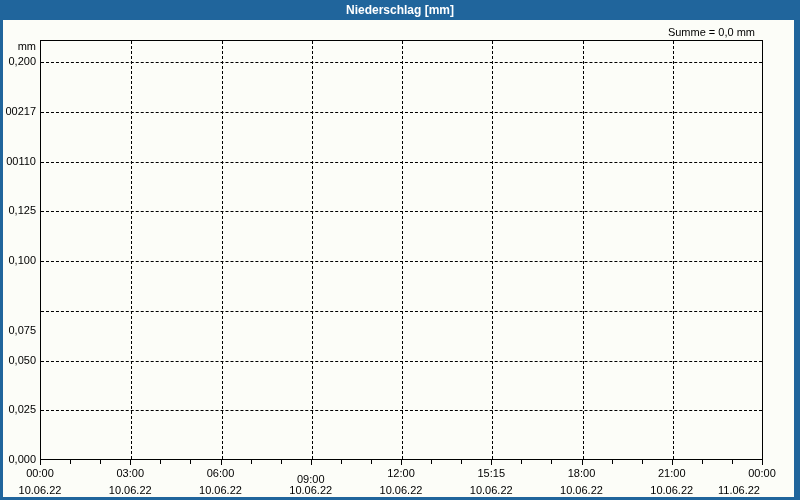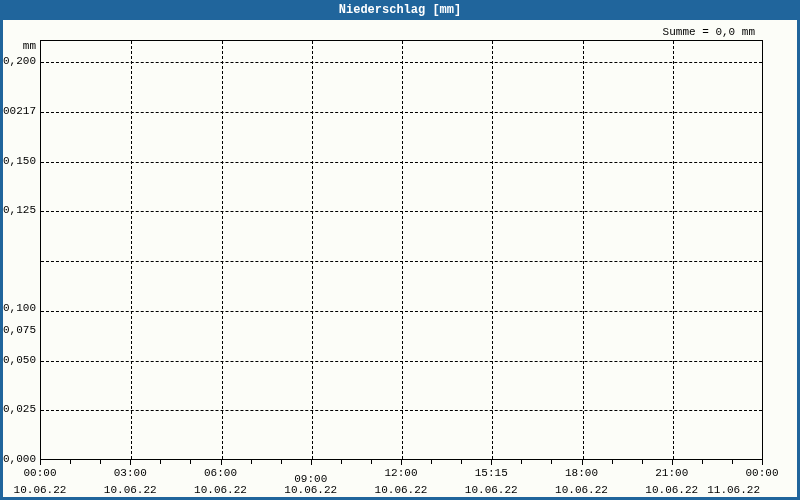--- a/index.html
+++ b/index.html
@@ -3,23 +3,23 @@
 <meta charset="utf-8">
 <style>
   html, body { margin: 0; padding: 0; background: #ffffff; }
   * { box-sizing: border-box; }
   .window {
     position: relative;
     width: 800px;
     height: 500px;
     background: #fcfdf8;
     border-left: 3px solid #20659c;
-    border-right: 3px solid #000000;
+    border-right: 6px solid #000000;
     border-bottom: 3px solid #20659c;
-    font-family: Liberation Mono, monospace;
+    font-family: Liberation Sans, sans-serif;
     color: #000000;
     overflow: hidden;
   }
   .titlebar {
     position: absolute;
     left: -3px; top: 0;
     width: 800px; height: 20px;
     background: #20659c;
     color: #ffffff;
     font-size: 12px;
@@ -103,23 +103,23 @@
         <div class="vgrid" style="left: 180.5px;"></div>
         <div class="vgrid" style="left: 270.75px;"></div>
         <div class="vgrid" style="left: 361px;"></div>
         <div class="vgrid" style="left: 451.25px;"></div>
         <div class="vgrid" style="left: 541.5px;"></div>
         <div class="vgrid" style="left: 631.75px;"></div>
       </div>
     <div id="axes-extras">
         <div class="ylabel" style="top: 34px;">0,200</div>
         <div class="ylabel" style="top: 83.75px;">00217</div>
-        <div class="ylabel" style="top: 133.5px;">0,150</div>
+        <div class="ylabel" style="top: 133.5px;">00110</div>
         <div class="ylabel" style="top: 183.25px;">0,125</div>
-        <div class="ylabel" style="top: 233px; margin-top: 48px;">0,100</div>
+        <div class="ylabel" style="top: 233px;">0,100</div>
         <div class="ylabel" style="top: 282.75px; margin-top: 20px;">0,075</div>
         <div class="ylabel" style="top: 332.5px;">0,050</div>
         <div class="ylabel" style="top: 382.25px;">0,025</div>
         <div class="ylabel" style="top: 432px;">0,000</div>
         <div class="xtick" style="left: 40px; top: 440px; height: 5px;"></div>
         <div class="xtick" style="left: 70.0833px; top: 440px; height: 4px;"></div>
         <div class="xtick" style="left: 100.167px; top: 440px; height: 4px;"></div>
         <div class="xtick" style="left: 130.25px; top: 440px; height: 5px;"></div>
         <div class="xtick" style="left: 160.333px; top: 440px; height: 4px;"></div>
         <div class="xtick" style="left: 190.417px; top: 440px; height: 4px;"></div>

